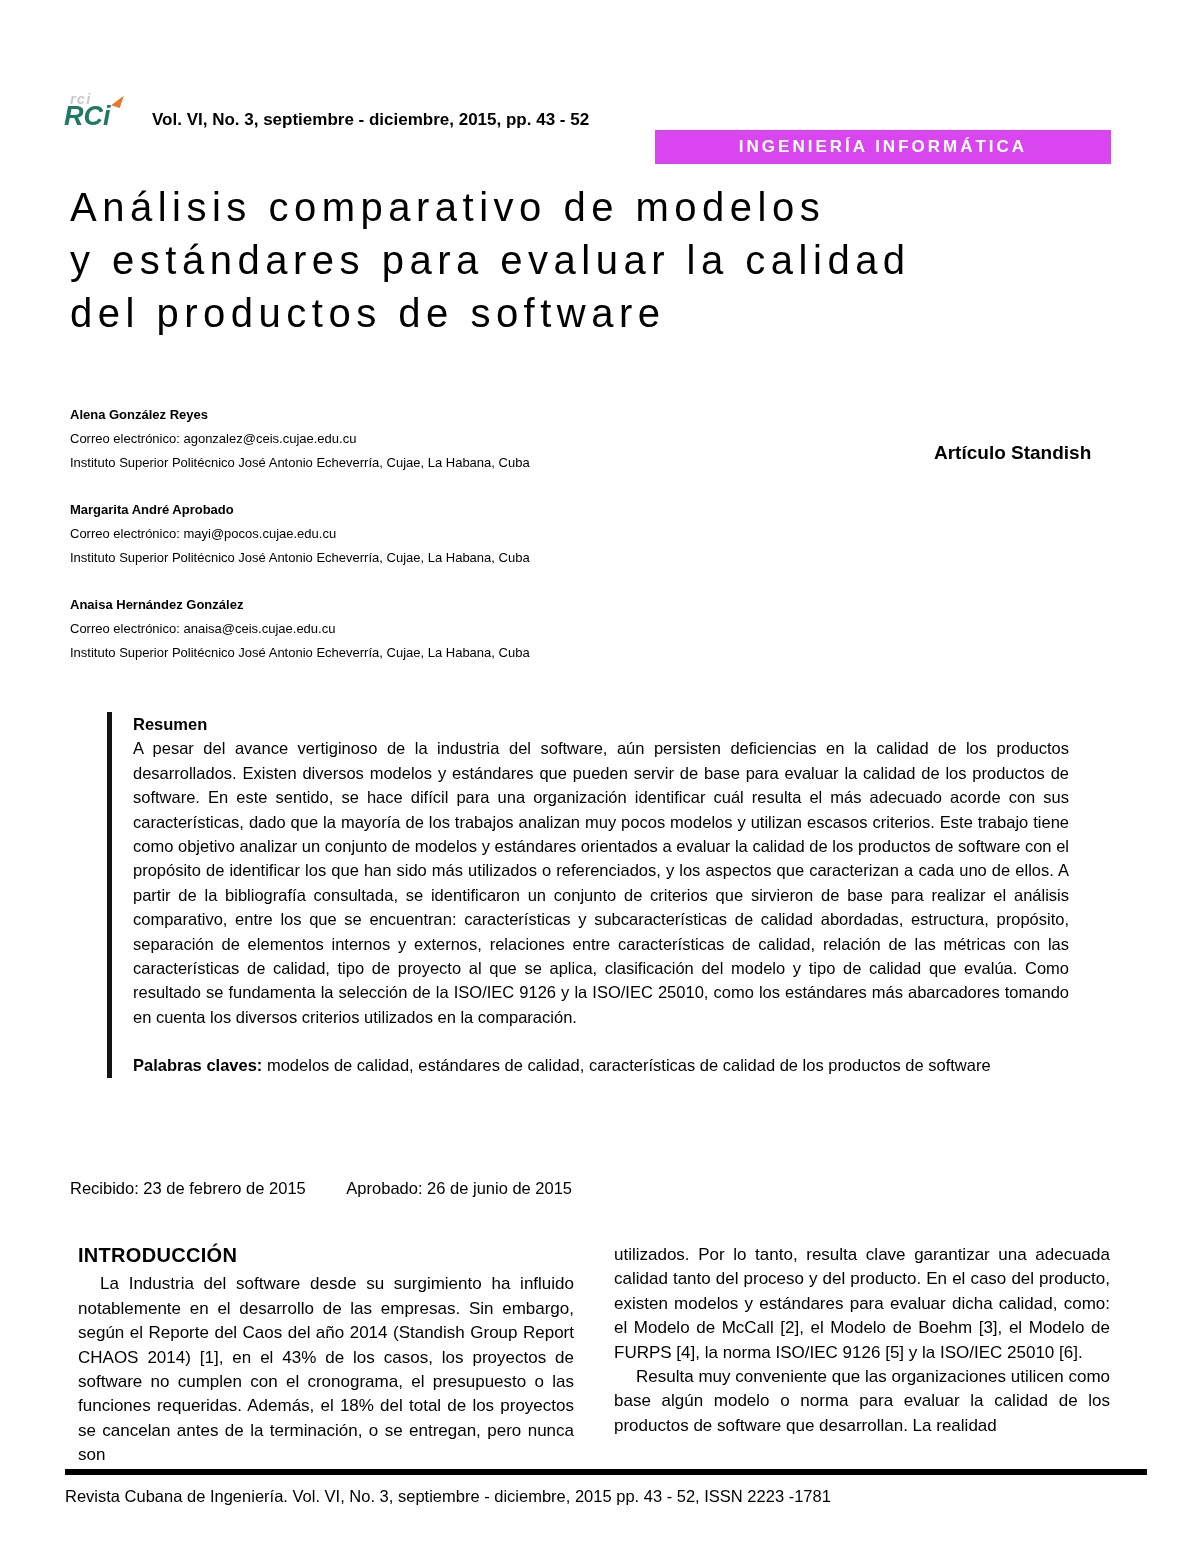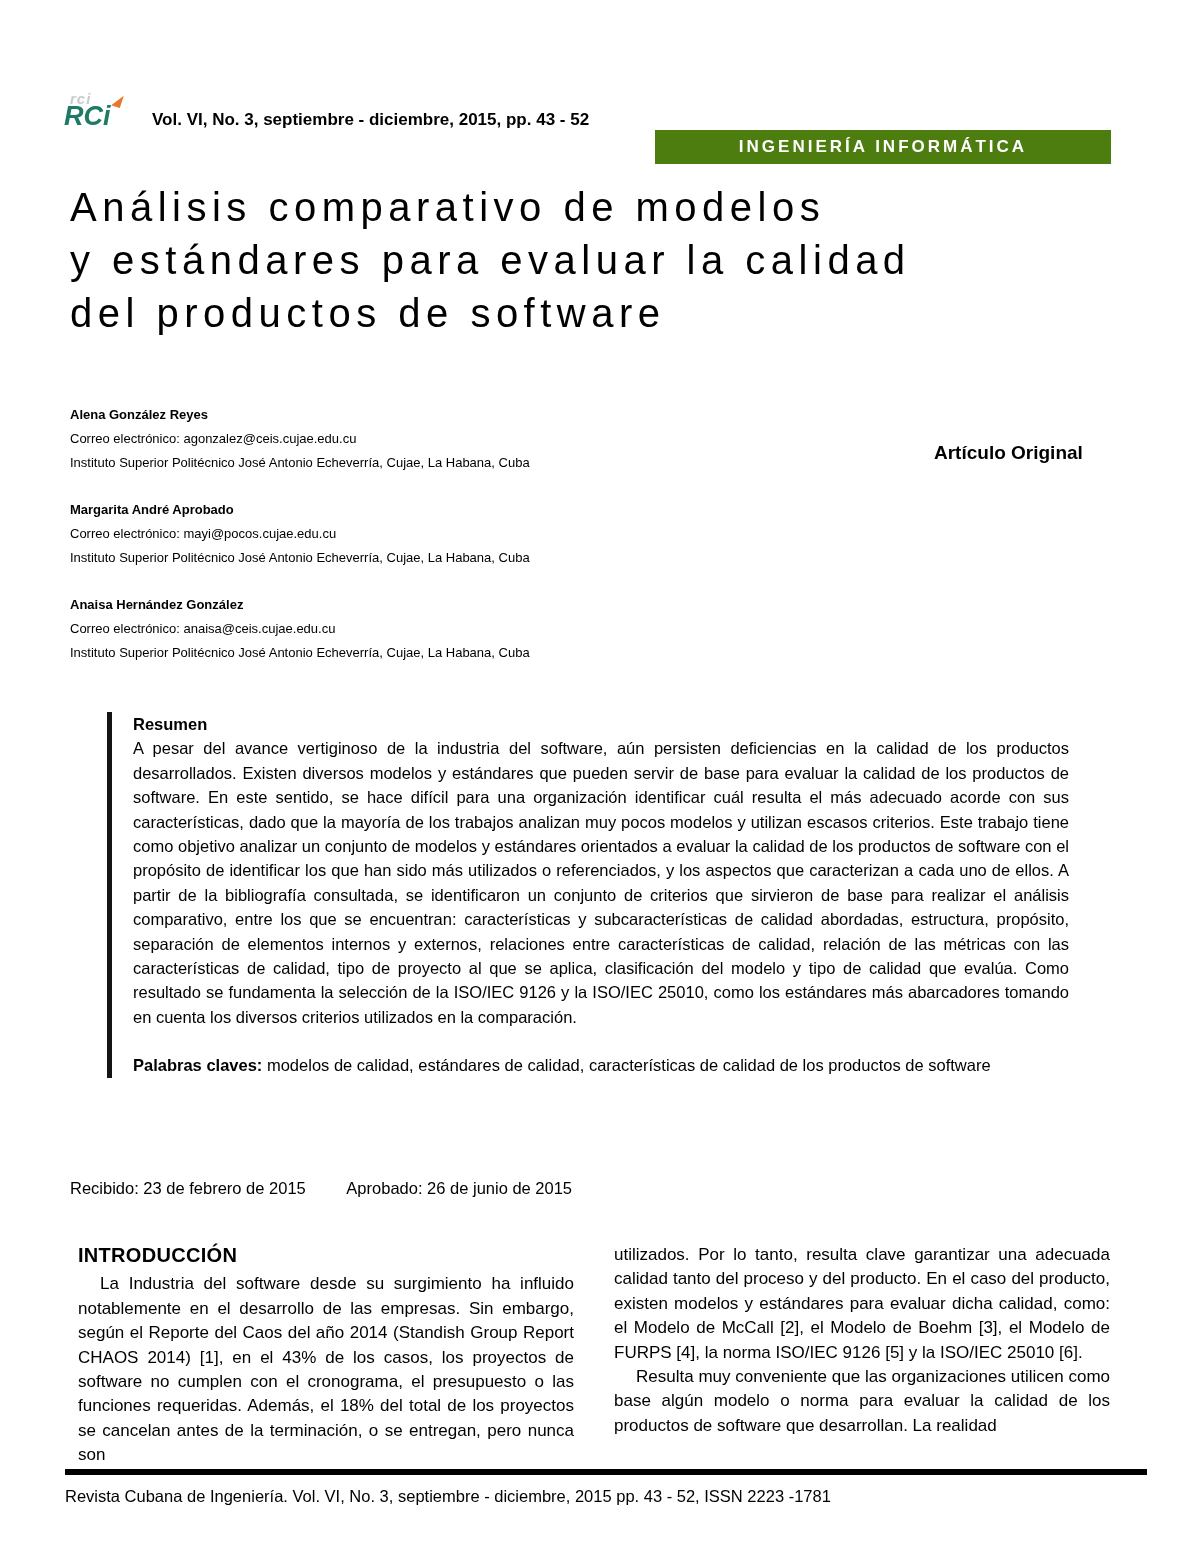--- a/index.html
+++ b/index.html
@@ -65,21 +65,21 @@
     white-space: nowrap;
     padding-top: 8px;
   }
 
   .section-banner {
     position: absolute;
     left: 655px;
     top: 130px;
     width: 456px;
     height: 34px;
-    background: #4d7c0f;
+    background: #d946ef;
     color: #ffffff;
     display: flex;
     align-items: center;
     justify-content: center;
     font-size: 17px;
     font-weight: bold;
     letter-spacing: 3px;
     white-space: nowrap;
   }
 
@@ -225,21 +225,21 @@
     <div class="author-block">
       <div class="author-name">Anaisa Hernández González</div>
       <div class="author-line">
         <span>Correo electrónico:</span>
         <span>anaisa@ceis.cujae.edu.cu</span>
       </div>
       <div class="author-line">Instituto Superior Politécnico José Antonio Echeverría, Cujae, La Habana, Cuba</div>
     </div>
   </div>
 
-  <div class="article-type">Artículo Original</div>
+  <div class="article-type">Artículo Standish</div>
 
   <div class="abstract-block">
     <div class="abstract-heading">Resumen</div>
     <div class="abstract-body">A pesar del avance vertiginoso de la industria del software, aún persisten deficiencias en la calidad de los productos desarrollados. Existen diversos modelos y estándares que pueden servir de base para evaluar la calidad de los productos de software. En este sentido, se hace difícil para una organización identificar cuál resulta el más adecuado acorde con sus características, dado que la mayoría de los trabajos analizan muy pocos modelos y utilizan escasos criterios. Este trabajo tiene como objetivo analizar un conjunto de modelos y estándares orientados a evaluar la calidad de los productos de software con el propósito de identificar los que han sido más utilizados o referenciados, y los aspectos que caracterizan a cada uno de ellos. A partir de la bibliografía consultada, se identificaron un conjunto de criterios que sirvieron de base para realizar el análisis comparativo, entre los que se encuentran: características y subcaracterísticas de calidad abordadas, estructura, propósito, separación de elementos internos y externos, relaciones entre características de calidad, relación de las métricas con las características de calidad, tipo de proyecto al que se aplica, clasificación del modelo y tipo de calidad que evalúa. Como resultado se fundamenta la selección de la ISO/IEC 9126 y la ISO/IEC 25010, como los estándares más abarcadores tomando en cuenta los diversos criterios utilizados en la comparación.</div>
     <div class="keywords">
       <b>Palabras claves:</b>
       <span>modelos de calidad, estándares de calidad, características de calidad de los productos de software</span>
     </div>
   </div>
 

